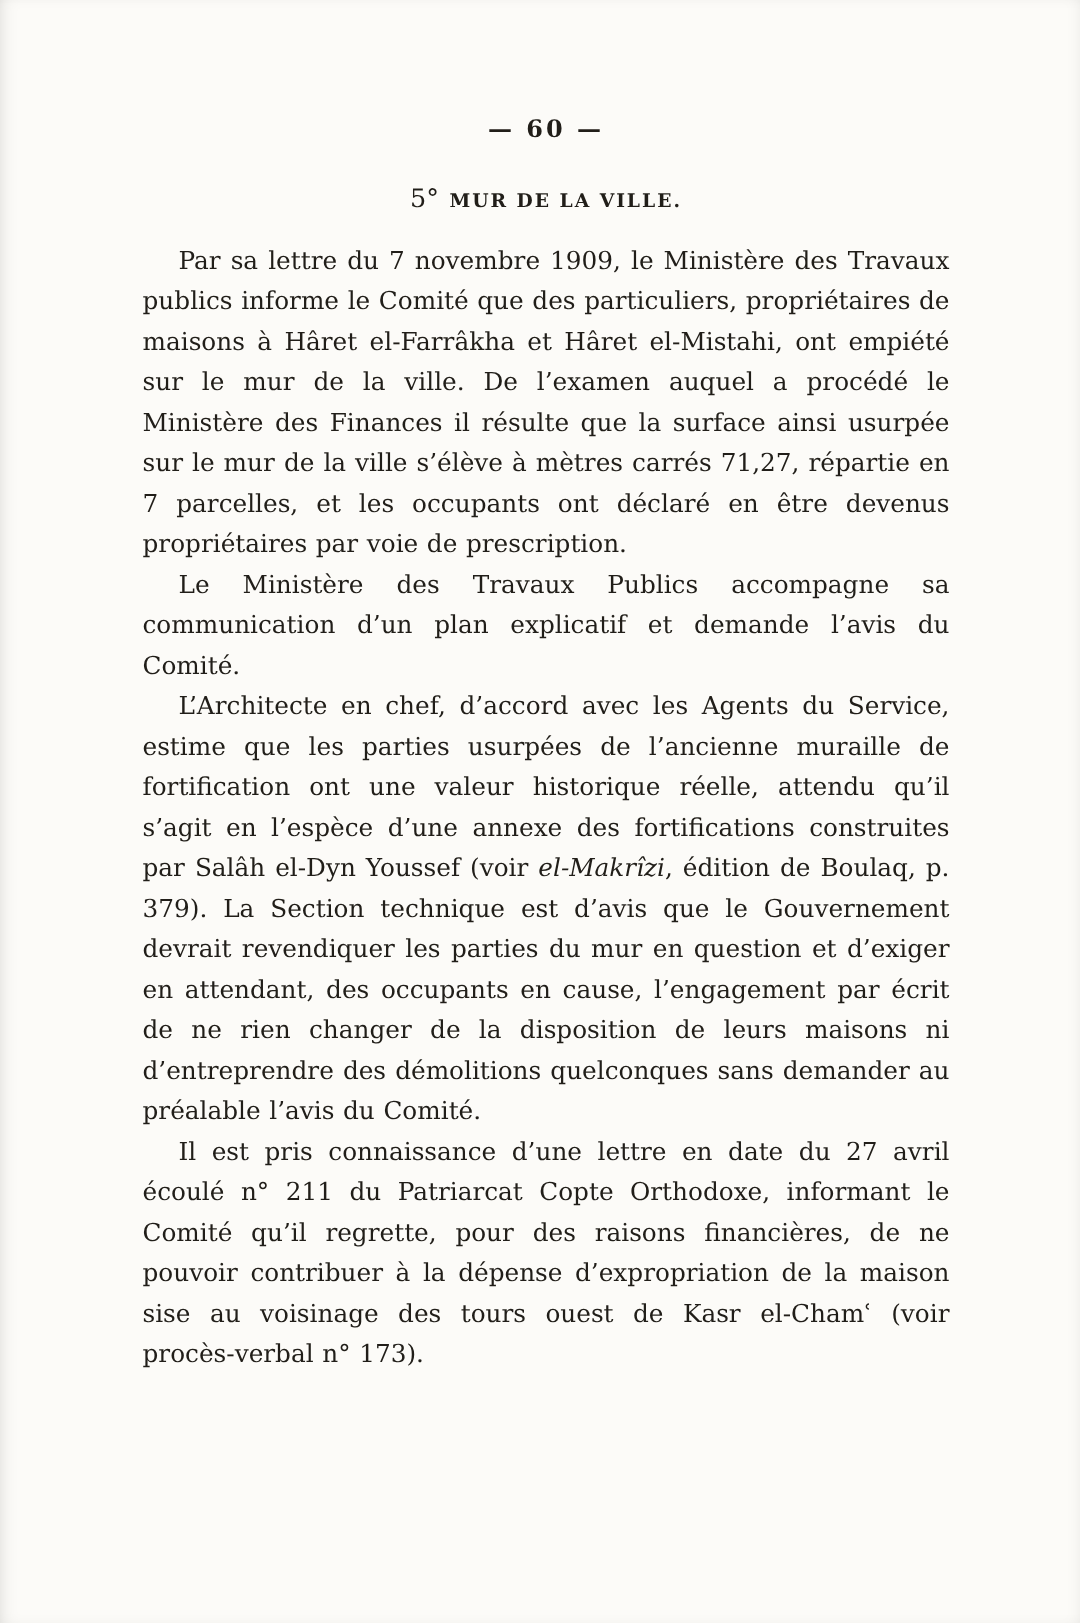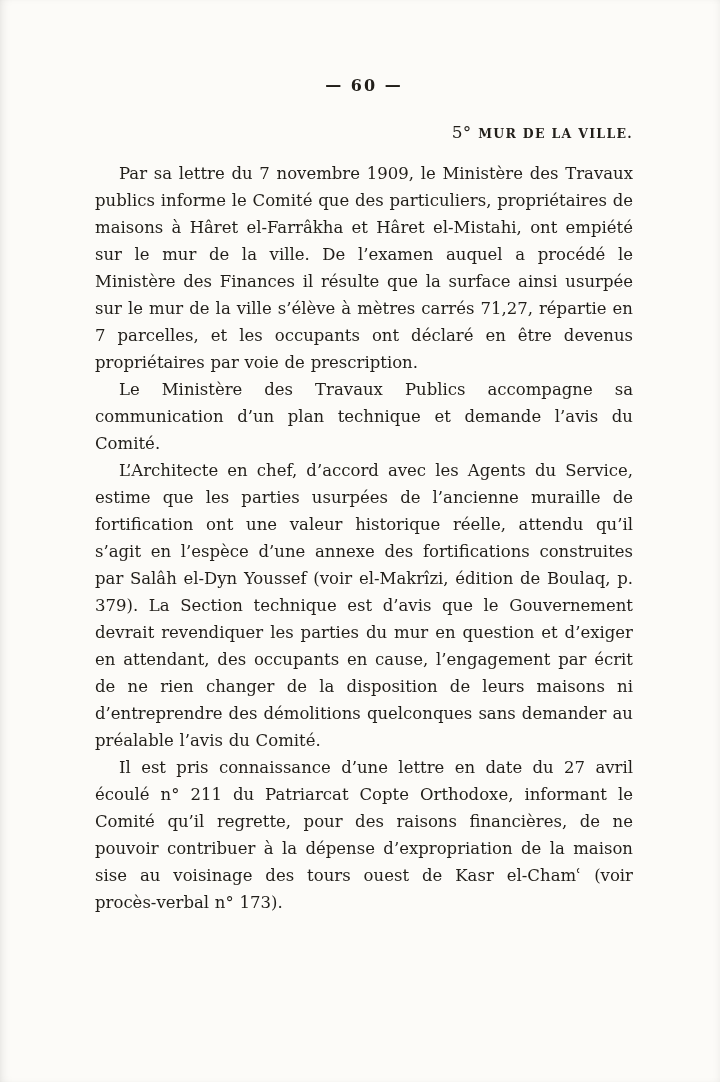--- a/index.html
+++ b/index.html
@@ -36,49 +36,49 @@
     margin: 0;
     font-size: 16.5px;
     line-height: 27px;
     text-align: justify;
     text-indent: 24px;
     word-spacing: 0.5px;
   }
   .para.continuation { text-indent: 0; }
   .heading {
     margin: 19px 0 15px 0;
-    text-align: right;
+    text-align: center;
     font-weight: 400;
     line-height: 22px;
   }
   .hnum {
     font-size: 17px;
     margin-right: 7px;
   }
   .htitle {
     font-size: 12.5px;
     letter-spacing: 1.3px;
     font-weight: 600;
   }
-  .ital { }
+  .ital { font-style: italic; }
 </style>
 </head>
 <body>
 
 <div class="page">
   <div class="content">
 
     <div class="page-number">— 60 —</div>
 
 
     <h2 class="heading"><span class="hnum">5°</span><span class="htitle">MUR DE LA VILLE.</span></h2>
 
     <p class="para">Par sa lettre du 7 novembre 1909, le Ministère des Travaux publics informe le Comité que des particuliers, propriétaires de maisons à Hâret el-Farrâkha et Hâret el-Mistahi, ont empiété sur le mur de la ville. De l’examen auquel a procédé le Ministère des Finances il résulte que la surface ainsi usurpée sur le mur de la ville s’élève à mètres carrés 71,27, répartie en 7 parcelles, et les occupants ont déclaré en être devenus propriétaires par voie de prescription.</p>
 
-    <p class="para">Le Ministère des Travaux Publics accompagne sa communication d’un plan technique et demande l’avis du Comité.</p>
+    <p class="para">Le Ministère des Travaux Publics accompagne sa communication d’un plan explicatif et demande l’avis du Comité.</p>
 
     <p class="para"><span>L’Architecte en chef, d’accord avec les Agents du Service, estime que les parties usurpées de l’ancienne muraille de fortification ont une valeur historique réelle, attendu qu’il s’agit en l’espèce d’une annexe des fortifications construites par Salâh el-Dyn Youssef (voir </span><span class="ital">el-Makrîzi</span><span>, édition de Boulaq, p. 379). La Section technique est d’avis que le Gouvernement devrait revendiquer les parties du mur en question et d’exiger en attendant, des occupants en cause, l’engagement par écrit de ne rien changer de la disposition de leurs maisons ni d’entreprendre des démolitions quelconques sans demander au préalable l’avis du Comité.</span></p>
 
 
 
     <p class="para">Il est pris connaissance d’une lettre en date du 27 avril écoulé n° 211 du Patriarcat Copte Orthodoxe, informant le Comité qu’il regrette, pour des raisons financières, de ne pouvoir contribuer à la dépense d’expropriation de la maison sise au voisinage des tours ouest de Kasr el-Chamʿ (voir procès-verbal n° 173).</p>
 
   </div>
 </div>
 

